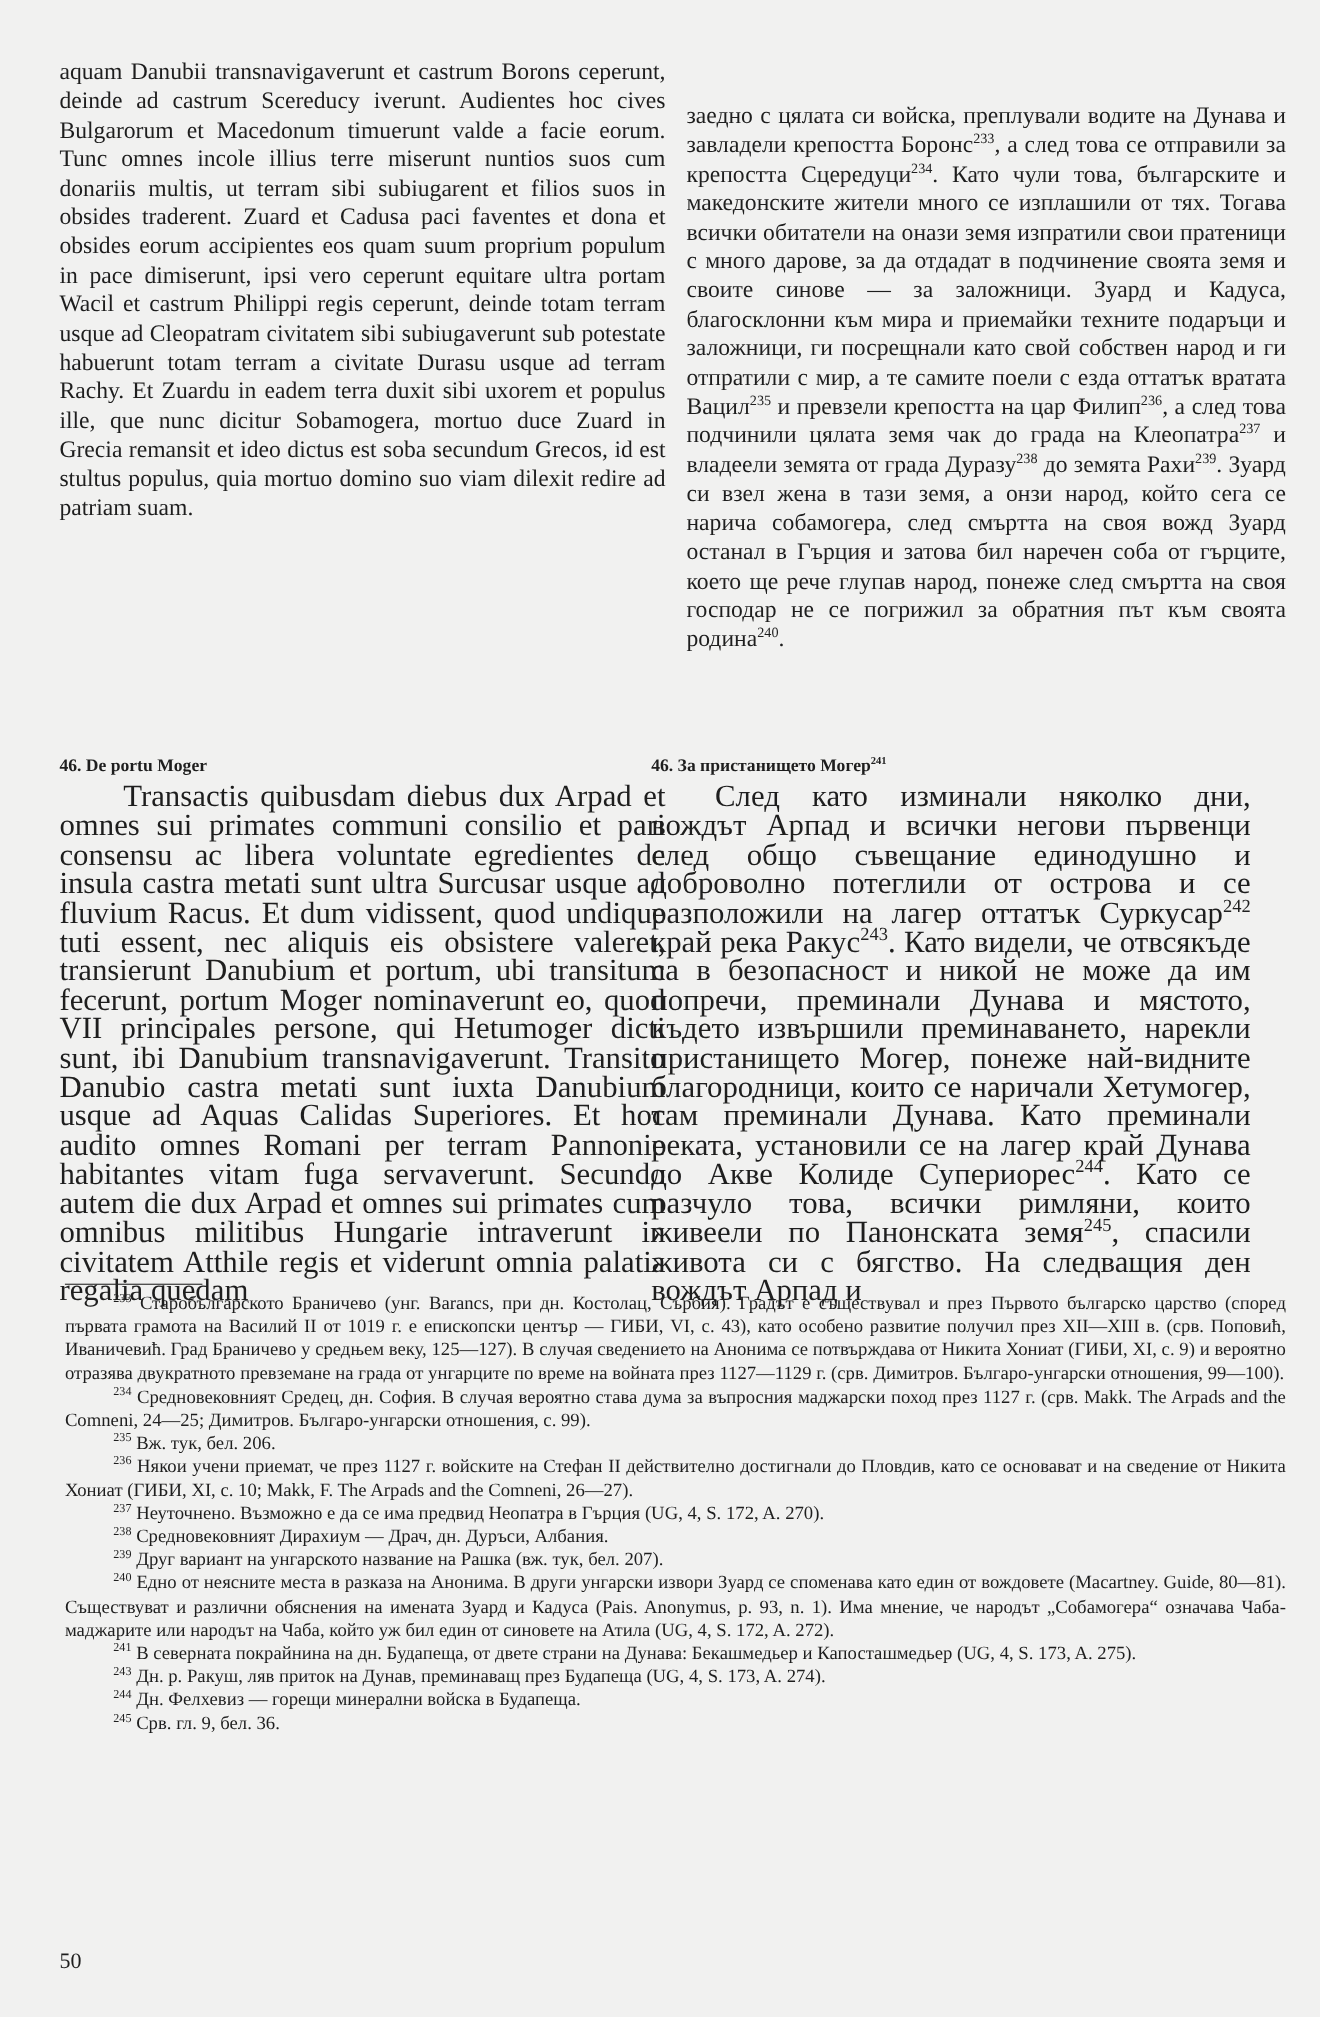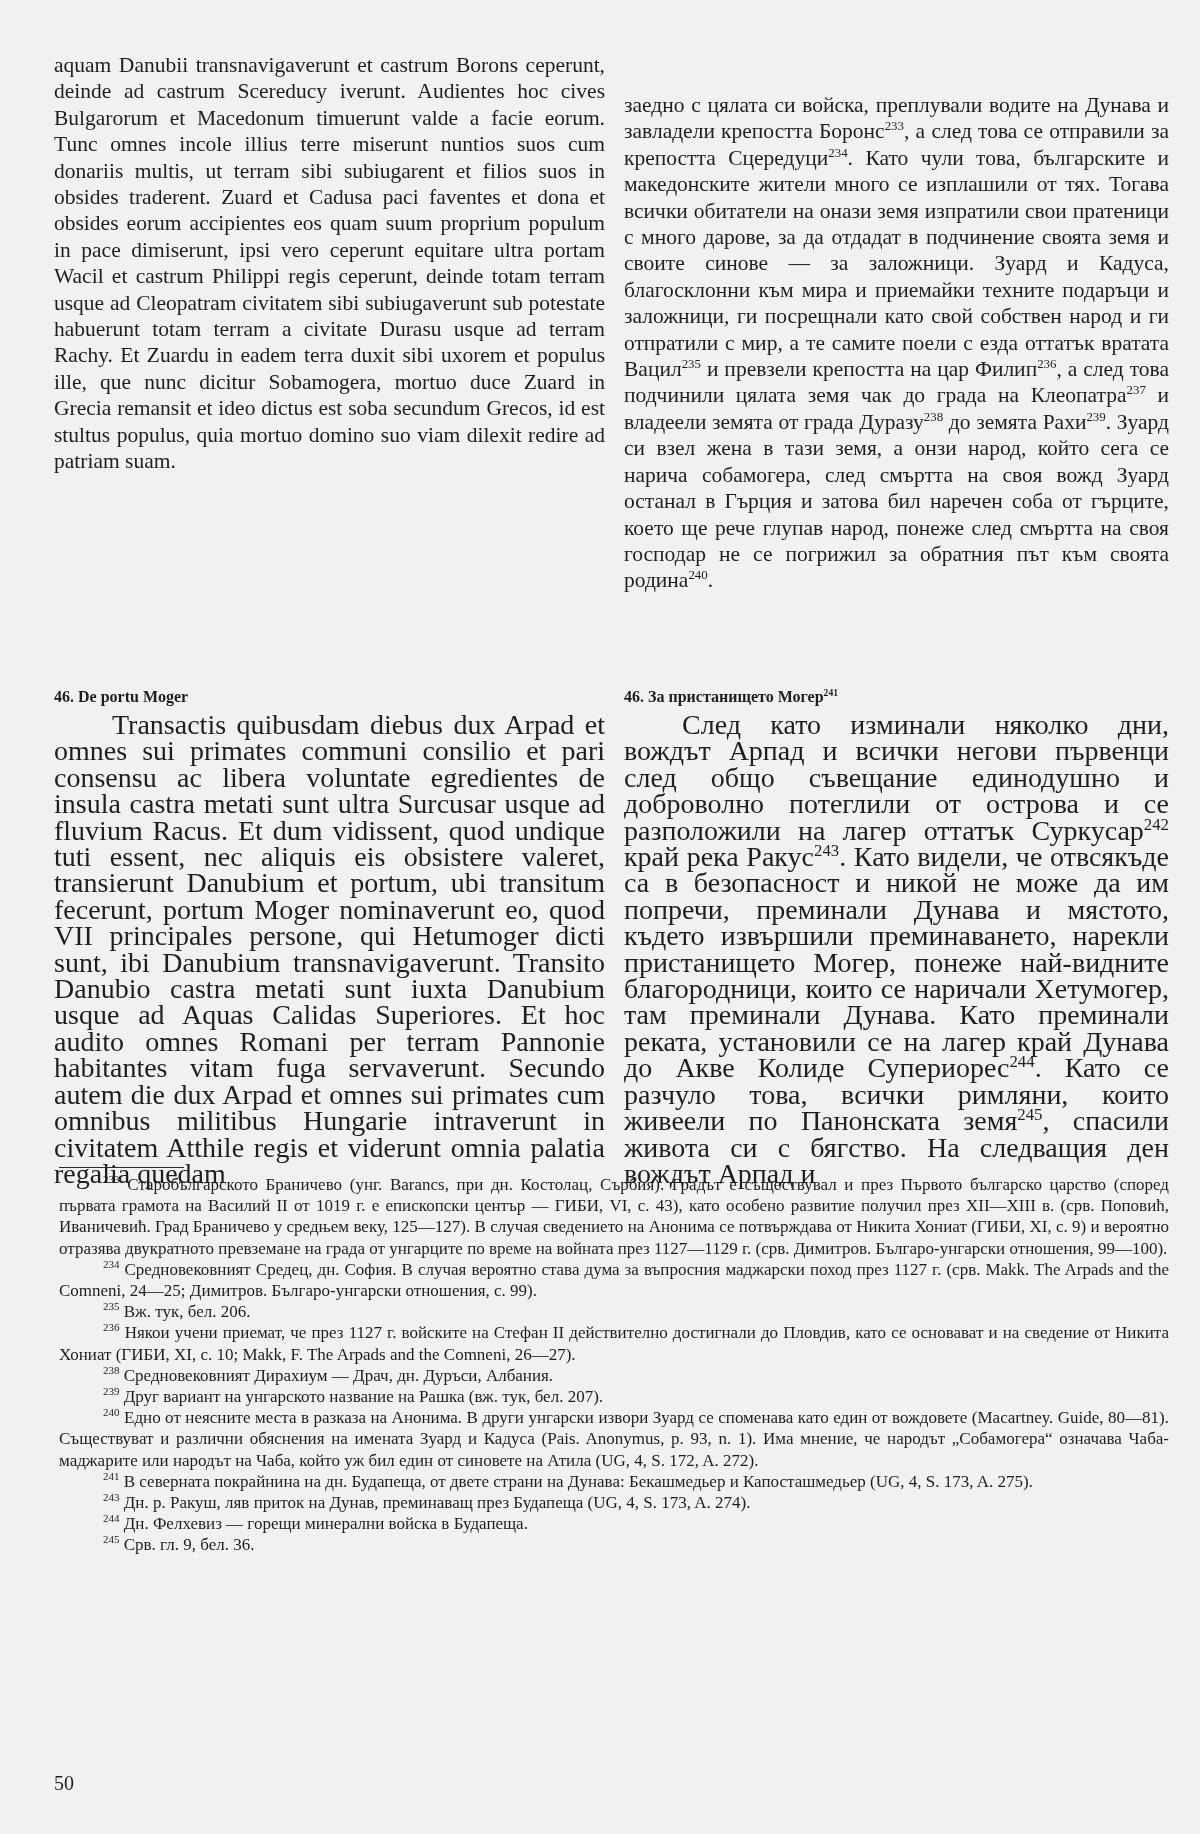--- a/index.html
+++ b/index.html
@@ -16,21 +16,21 @@
     position: absolute;
     font-size: 21.5px;
     line-height: 26.4px;
     text-align: justify;
     hyphens: none;
   }
   .col-latin { left: 54px; top: 52px; width: 551px; }
   .col-bg { left: 624px; top: 52px; width: 545px; margin-top: 40px; }
   .col p { margin: 0; }
   .sec-latin { position: absolute; left: 54px; top: 684px; width: 551px; }
-  .sec-bg { position: absolute; left: 624px; top: 684px; width: 545px; }
+  .sec-bg { position: absolute; left: 592px; top: 684px; width: 545px; }
   .heading {
     font-weight: bold;
     font-size: 16px;
     line-height: 26px;
     margin: 0 0 2px 0;
   }
   .sec-body { font-size: 28px; line-height: 26.4px; text-align: justify; }
   .sec-body p { margin: 0; text-indent: 58px; }
   sup { font-size: 60%; line-height: 0; vertical-align: super; }
   .fn-rule {
@@ -75,20 +75,21 @@
     </div>
   </div>
 
   <div class="fn-rule"></div>
 
   <div class="footnotes">
     <p><span class="num">233</span> <span>Старобългарското Браничево (унг. Barancs, при дн. Костолац, Сърбия). Градът е съществувал и през Първото българско царство (според първата грамота на Василий II от 1019 г. е епископски център — ГИБИ, VI, с. 43), като особено развитие получил през XII—XIII в. (срв. Поповић, Иваничевић. Град Браничево у средњем веку, 125—127). В случая сведението на Анонима се потвърждава от Никита Хониат (ГИБИ, XI, с. 9) и вероятно отразява двукратното превземане на града от унгарците по време на войната през 1127—1129 г. (срв. Димитров. Българо-унгарски отношения, 99—100).</span></p>
     <p><span class="num">234</span> <span>Средновековният Средец, дн. София. В случая вероятно става дума за въпросния маджарски поход през 1127 г. (срв. Makk. The Arpads and the Comneni, 24—25; Димитров. Българо-унгарски отношения, с. 99).</span></p>
     <p><span class="num">235</span> <span>Вж. тук, бел. 206.</span></p>
     <p><span class="num">236</span> <span>Някои учени приемат, че през 1127 г. войските на Стефан II действително достигнали до Пловдив, като се основават и на сведение от Никита Хониат (ГИБИ, XI, с. 10; Makk, F. The Arpads and the Comneni, 26—27).</span></p>
+    <p><span class="num">237</span> <span>Неуточнено. Възможно е да се има предвид Неопатра в Гърция (UG, 4, S. 172, A. 270).</span></p>
     <p><span class="num">238</span> <span>Средновековният Дирахиум — Драч, дн. Дуръси, Албания.</span></p>
     <p><span class="num">239</span> <span>Друг вариант на унгарското название на Рашка (вж. тук, бел. 207).</span></p>
     <p><span class="num">240</span> <span>Едно от неясните места в разказа на Анонима. В други унгарски извори Зуард се споменава като един от вождовете (Macartney. Guide, 80—81). Съществуват и различни обяснения на имената Зуард и Кадуса (Pais. Anonymus, p. 93, n. 1). Има мнение, че народът „Собамогера“ означава Чаба-маджарите или народът на Чаба, който уж бил един от синовете на Атила (UG, 4, S. 172, A. 272).</span></p>
     <p><span class="num">241</span> <span>В северната покрайнина на дн. Будапеща, от двете страни на Дунава: Бекашмедьер и Капосташмедьер (UG, 4, S. 173, A. 275).</span></p>
     <p><span class="num">243</span> <span>Дн. р. Ракуш, ляв приток на Дунав, преминаващ през Будапеща (UG, 4, S. 173, A. 274).</span></p>
     <p><span class="num">244</span> <span>Дн. Фелхевиз — горещи минерални войска в Будапеща.</span></p>
     <p><span class="num">245</span> <span>Срв. гл. 9, бел. 36.</span></p>
   </div>
 
   <div class="page-number">50</div>

